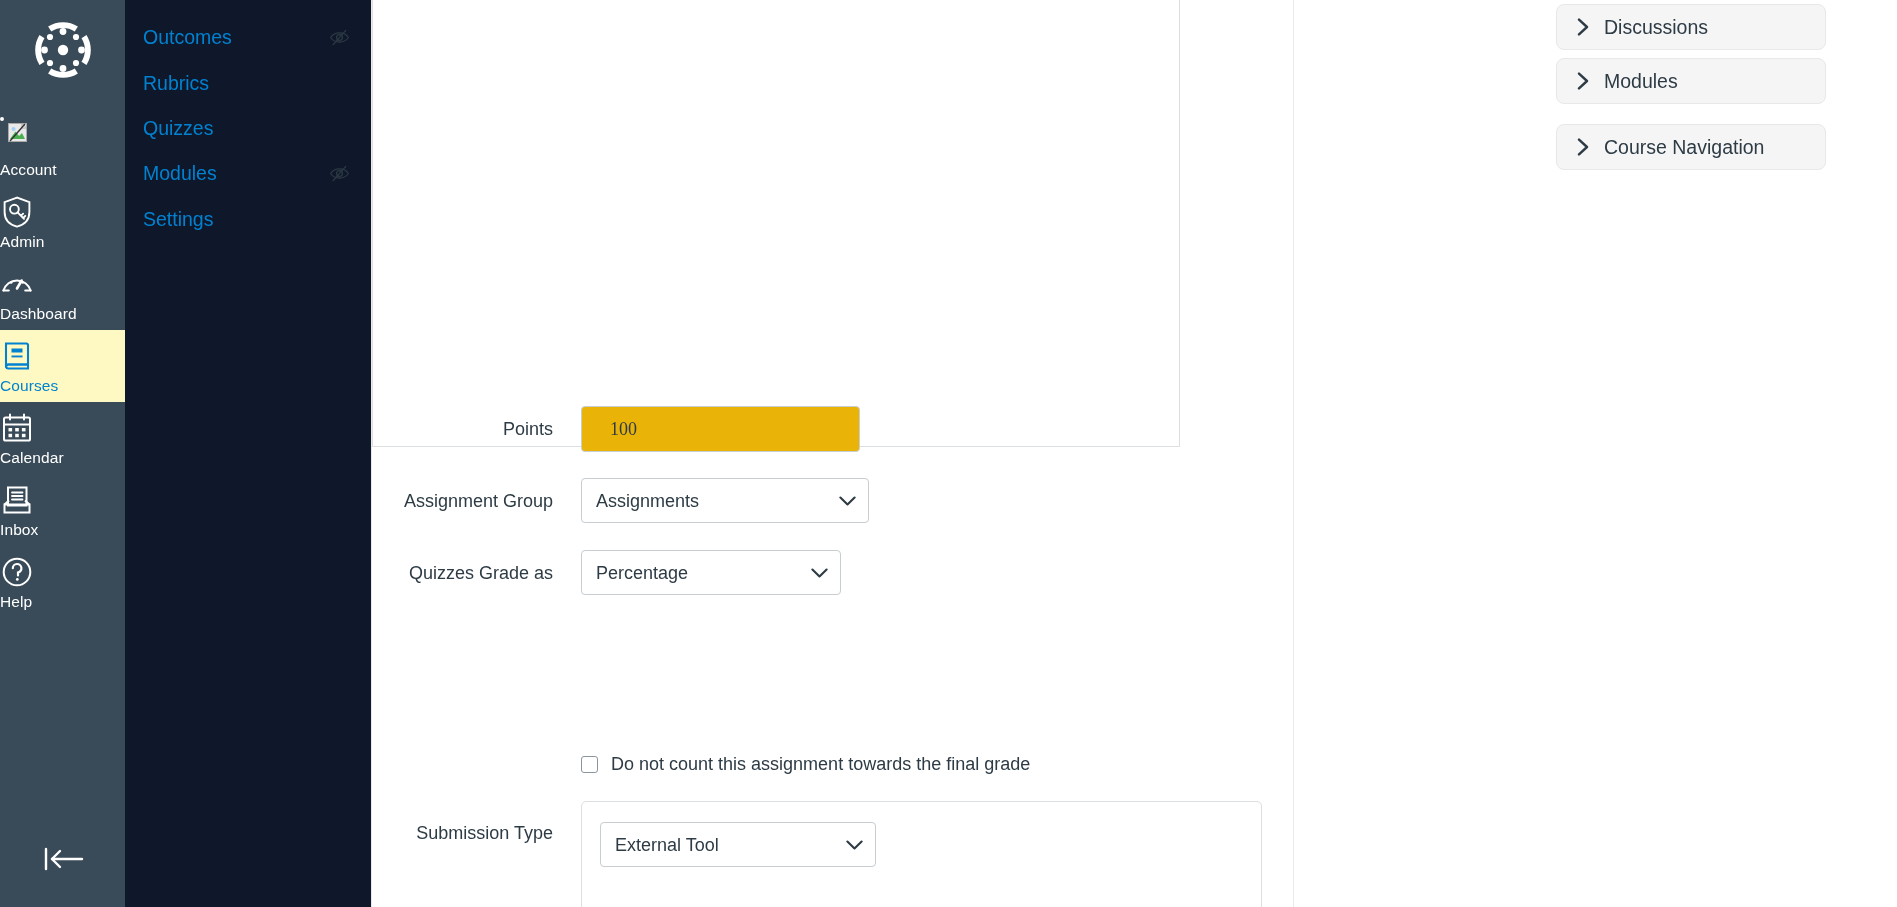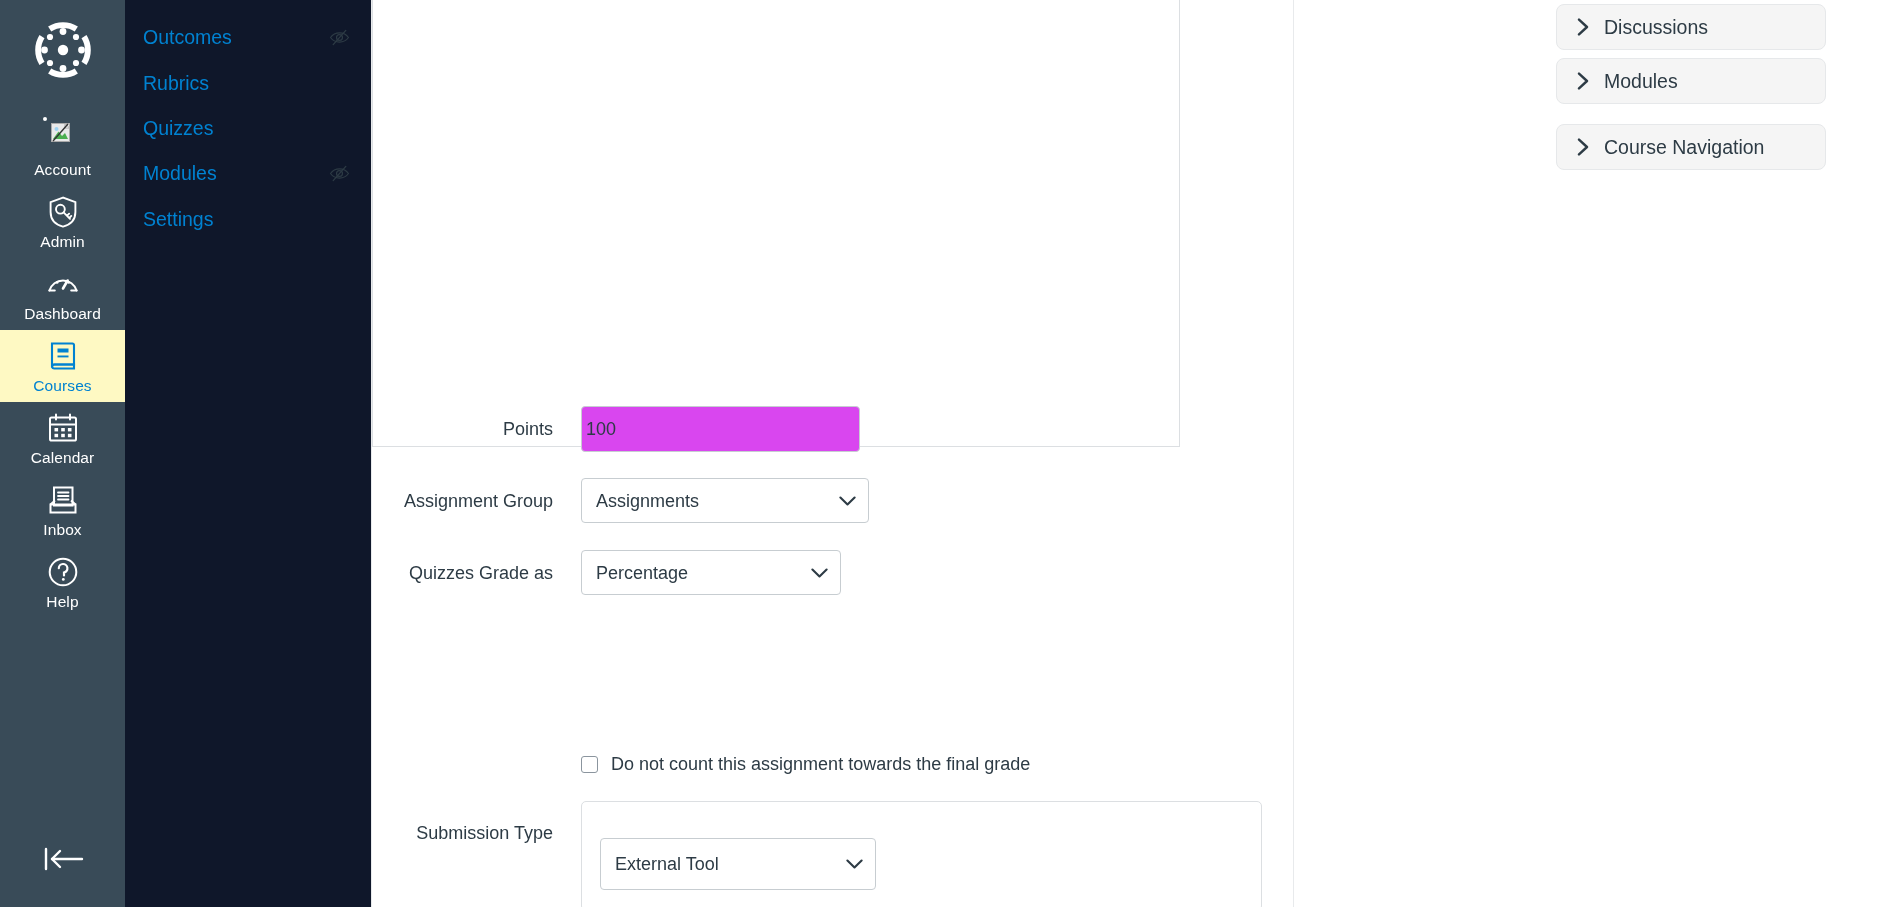--- a/index.html
+++ b/index.html
@@ -16,21 +16,21 @@
   .global-nav {
     position: absolute; left:0; top:0;
     width: 125px; height: 907px;
     background: #394B58;
     display: flex; flex-direction: column; align-items: center;
   }
   .gn-logo { margin-top: 18px; width: 64px; height: 64px; }
   .gn-item {
     width: 125px;
     padding: 9px 0 7px 0;
-    display: flex; flex-direction: column; align-items: center;
+    display: flex; flex-direction: column; align-items: flex-start;
     text-decoration: none;
     color: #ffffff;
   }
   .gn-item .gn-label {
     font-size: 15.5px; line-height: 19px; margin-top: 3px;
     letter-spacing: .1px; color: #ffffff;
   }
   .gn-item.active { background: #fef9c3; }
   .gn-item.active .gn-label { color: #0082D1; }
   .gn-ico { width: 34px; height: 34px; display:block; }
@@ -87,24 +87,24 @@
 
   .form-row {
     position: absolute; display: flex; align-items: flex-start;
   }
   .form-label {
     font-size: 18px; line-height: 22px; color: #2D3B45;
     text-align: right; white-space: nowrap;
   }
   .text-input {
     border: 1px solid #c7cdd1; border-radius: 4px;
-    background: #d946ef;
+    background: #eab308;
     font-size: 18px; color: #2D3B45;
-    font-family: Liberation Sans, sans-serif;
-    padding: 0 4px;
+    font-family: Liberation Serif, serif;
+    padding: 0 28px;
   }
   .select-shell {
     position: relative; display: inline-block;
   }
   .select-shell select {
     appearance: none; -webkit-appearance: none; -moz-appearance: none;
     border: 1px solid #c7cdd1; border-radius: 4px;
     background: #fff;
     font-size: 18px; color: #2D3B45;
     font-family: "Liberation Sans", sans-serif;
@@ -363,21 +363,21 @@
 
     <div class="cb-row" style="left:209px; top:744px;">
       <span class="cb-box"></span>
       <span class="cb-label">Do not count this assignment towards the final grade</span>
     </div>
 
     <div class="form-row" style="left:0; top:810px; width:520px;">
       <label class="form-label" style="width:181px; padding-top:12px;">Submission Type</label>
     </div>
     <div class="subm-panel" style="left:209px; top:801px; width:681px; height:110px;">
-      <div class="select-shell" style="position:absolute; left:18px; top:36px; width:276px; height:52px;">
+      <div class="select-shell" style="position:absolute; left:18px; top:20px; width:276px; height:45px;">
         <select>
           <option>External Tool</option>
         </select>
         <svg class="sel-chev" viewBox="0 0 17 11" aria-hidden="true">
           <path d="M1.4 2 8.5 9 15.6 2" fill="none" stroke="#2D3B45" stroke-width="2.1" stroke-linecap="round" stroke-linejoin="round"></path>
         </svg>
       </div>
     </div>
   </main>
 

